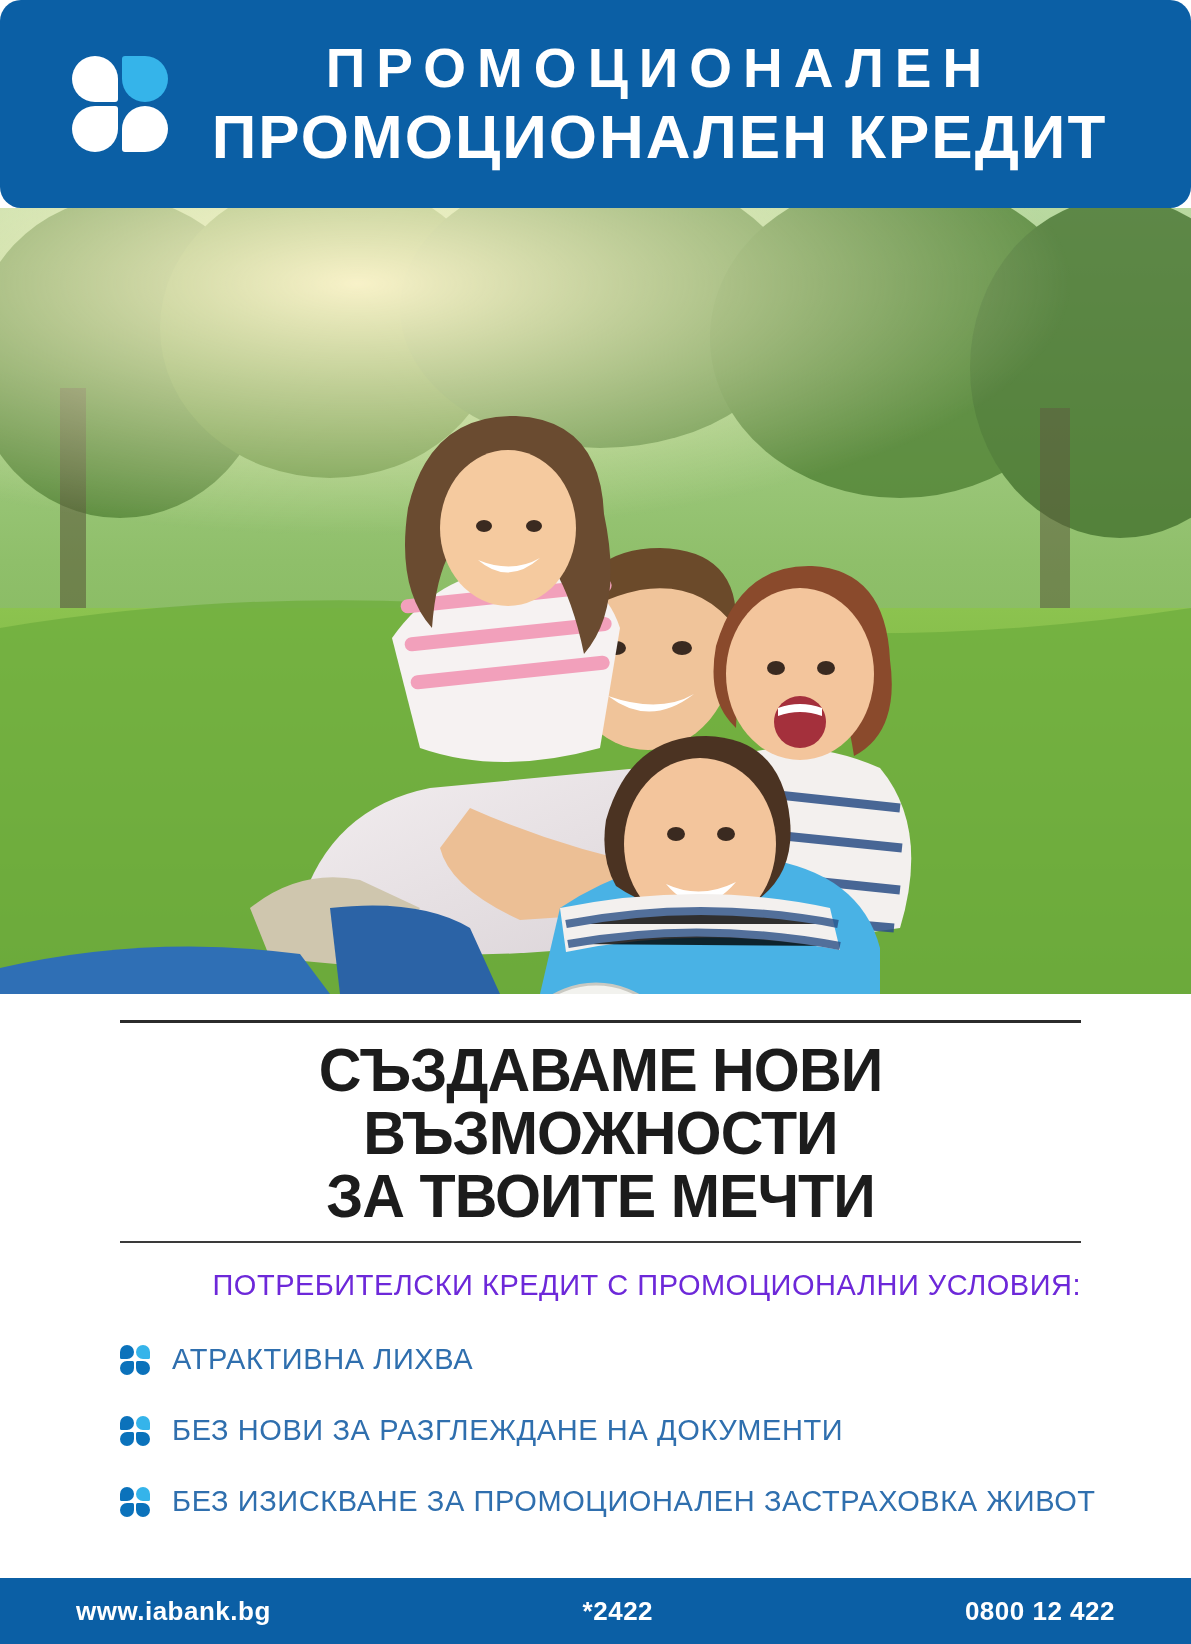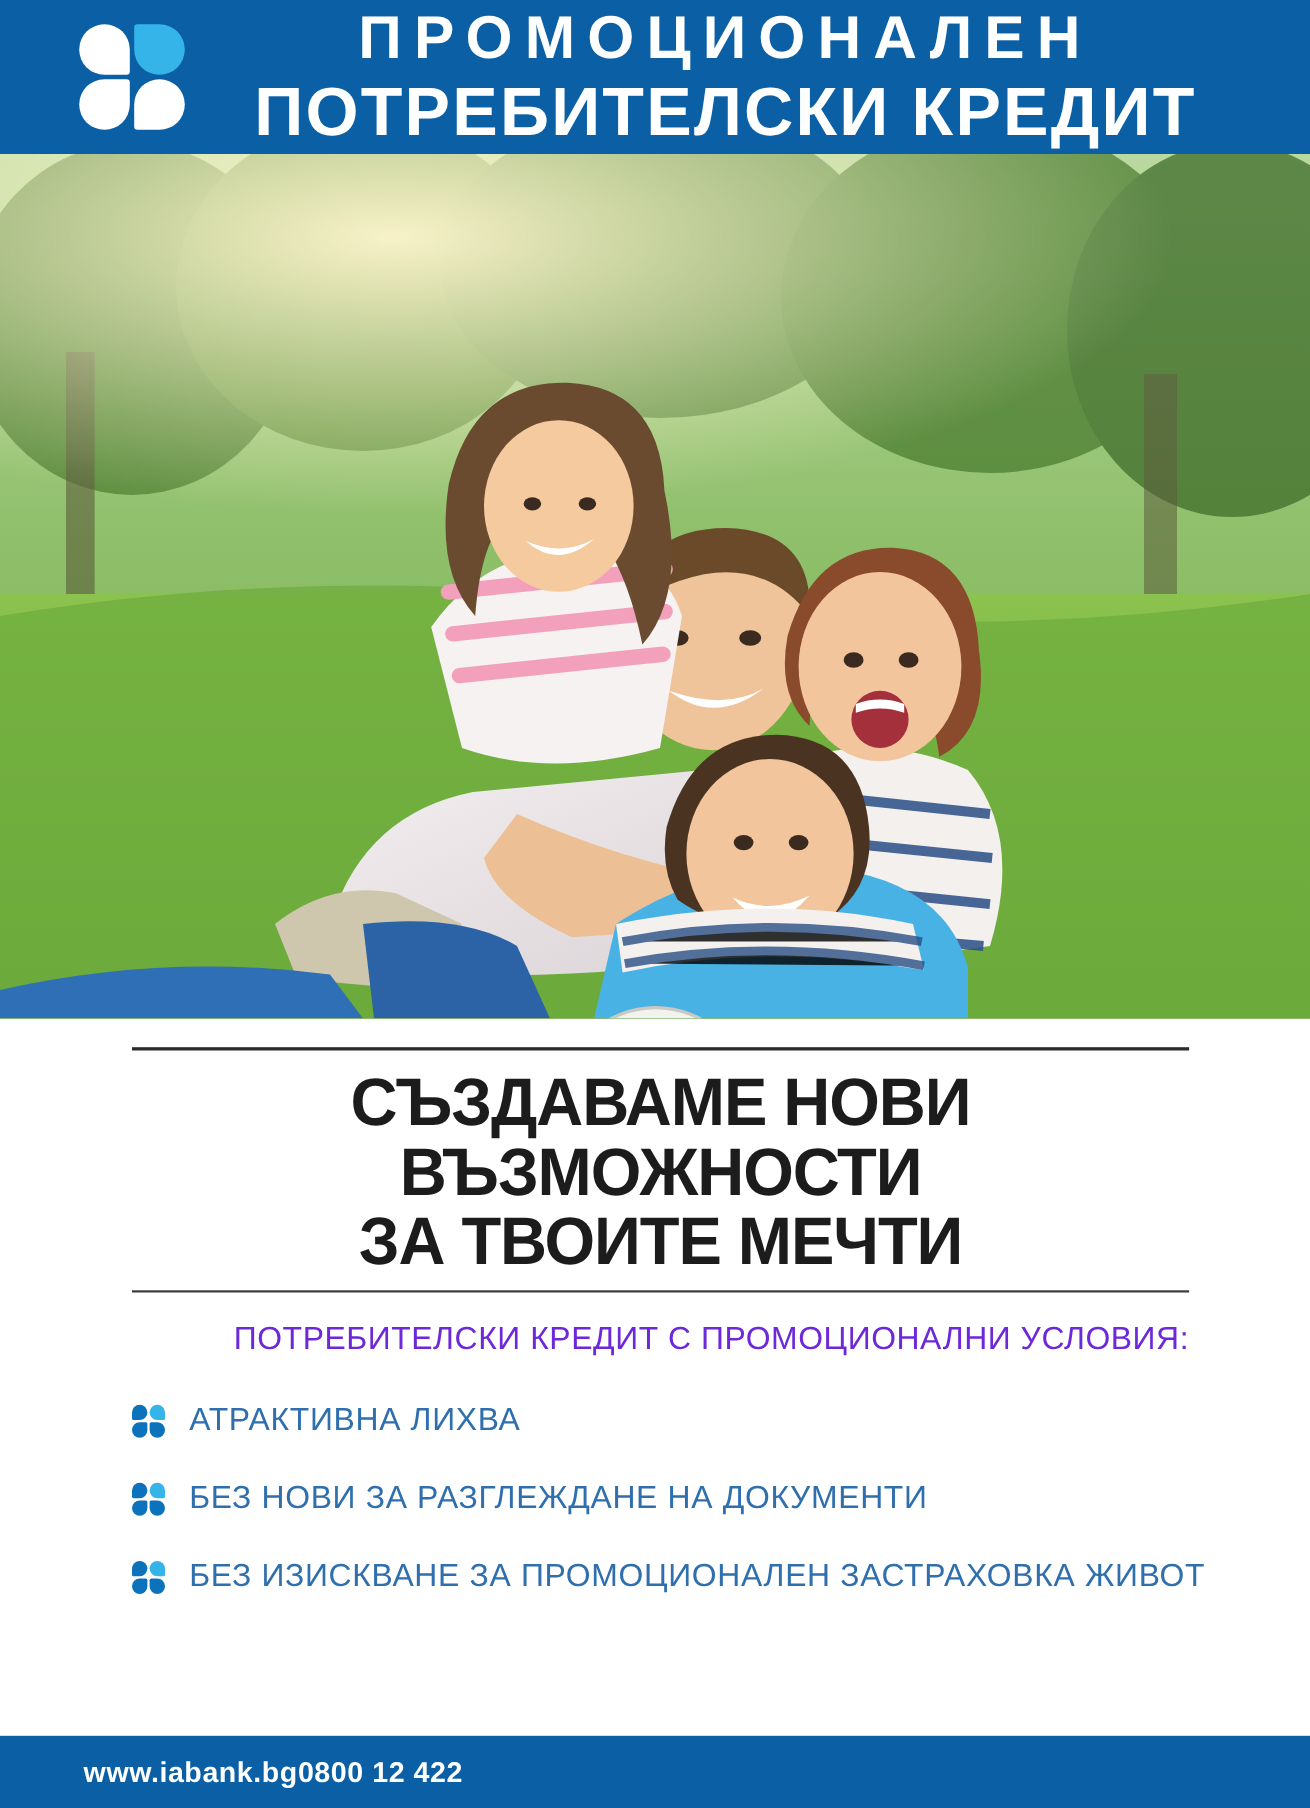--- a/index.html
+++ b/index.html
@@ -20,27 +20,28 @@
     width: 1191px;
     height: 1644px;
     background: #ffffff;
     display: flex;
     flex-direction: column;
   }
 
   
   .header {
     position: relative;
-    height: 140px;
+    height: 208px;
     background: #0b5fa5;
     display: flex;
     align-items: center;
     padding: 0 30px 0 72px;
     box-sizing: border-box;
     flex: none;
+    border-radius: 21px;
   }
 
   .logo-mark {
     width: 96px;
     height: 96px;
     position: relative;
     flex: none;
     margin-right: 30px;
   }
   .logo-mark .lm-a,
@@ -209,21 +210,21 @@
 
   <div class="header">
     <div class="logo-mark">
       <span class="lm-a"></span>
       <span class="lm-b"></span>
       <span class="lm-c"></span>
       <span class="lm-d"></span>
     </div>
     <div class="header-titles">
       <div class="header-line1">ПРОМОЦИОНАЛЕН</div>
-      <div class="header-line2">ПОТРЕБИТЕЛСКИ КРЕДИТ</div>
+      <div class="header-line2">ПРОМОЦИОНАЛЕН КРЕДИТ</div>
     </div>
   </div>
 
   <div class="hero">
     <svg viewBox="0 0 1191 786" preserveAspectRatio="xMidYMid slice">
       <defs>
         <linearGradient id="sky" x1="0" y1="0" x2="0" y2="1">
           <stop offset="0%" stop-color="#b9d9a0"></stop>
           <stop offset="45%" stop-color="#8fbf6a"></stop>
           <stop offset="100%" stop-color="#6fae46"></stop>
@@ -371,16 +372,17 @@
             <i class="d"></i>
         </span>
         <span class="bullet-text">БЕЗ ИЗИСКВАНЕ ЗА ПРОМОЦИОНАЛЕН ЗАСТРАХОВКА ЖИВОТ</span>
       </div>
 
     </div>
   </div>
 
   <div class="footer">
     <span class="left">www.iabank.bg</span>
+    <span class="mid">*2422</span>
     <span class="right">0800 12 422</span>
   </div>
 
 </div>
 
 </body></html>

